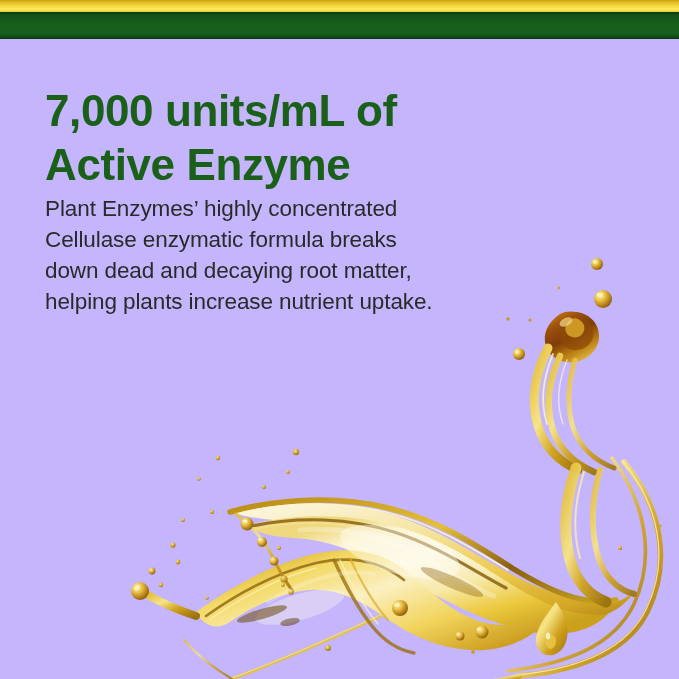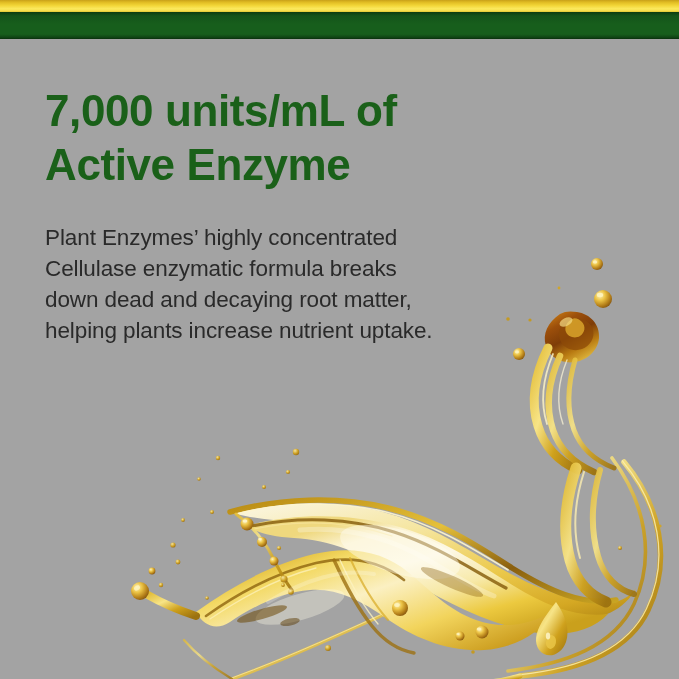--- a/index.html
+++ b/index.html
@@ -12,21 +12,21 @@
     height: 679px;
     overflow: hidden;
     font-family: "Liberation Sans", sans-serif;
     -webkit-font-smoothing: antialiased;
   }
 
   #page {
     position: relative;
     width: 679px;
     height: 679px;
-    background: #a3a3a3;
+    background: #c4b5fd;
     overflow: hidden;
   }
 
   
   .topbar-wrap {
     position: absolute;
     top: 0; left: 0;
     width: 679px;
     height: 39px;
   }
@@ -67,21 +67,21 @@
     font-family: "Liberation Sans", sans-serif;
     font-weight: 700;
     font-size: 44px;
     line-height: 54px;
     letter-spacing: -0.4px;
     white-space: pre-line;
   }
   .bodycopy {
     position: absolute;
     left: 45px;
-    top: 222px;
+    top: 193px;
     width: 470px;
     color: #2a2a2a;
     font-family: "Liberation Sans", sans-serif;
     font-weight: 400;
     font-size: 22.5px;
     line-height: 31px;
     letter-spacing: -0.1px;
     white-space: pre-line;
   }
 

